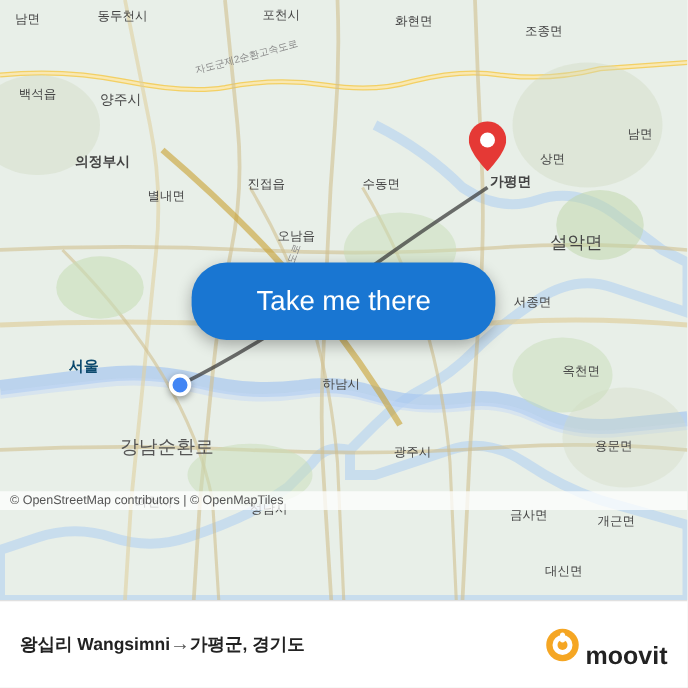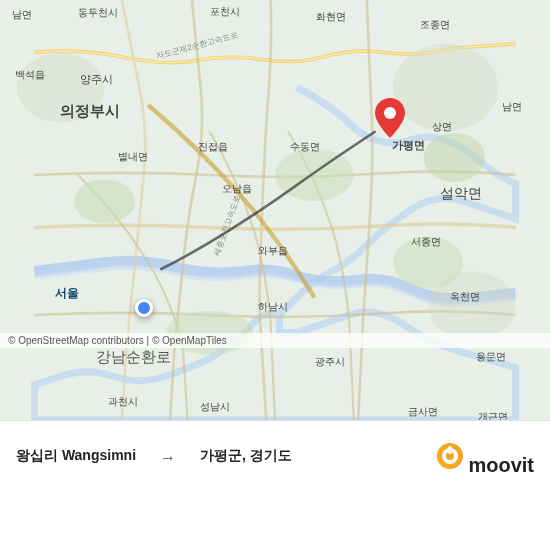--- a/index.html
+++ b/index.html
@@ -6,21 +6,21 @@
     body {
       width: 550px;
       height: 550px;
       overflow: hidden;
       font-family: -apple-system, BlinkMacSystemFont, 'Segoe UI', sans-serif;
       position: relative;
     }
 
     #map-container {
       width: 550px;
-      height: 420px;
+      height: 480px;
       position: relative;
       overflow: hidden;
       background-color: #e8f0e8;
     }
 
     
     #map-svg {
       width: 100%;
       height: 100%;
       position: absolute;
@@ -93,21 +93,21 @@
       display: flex;
       align-items: center;
       padding: 0 16px;
       border-top: 1px solid #e0e0e0;
       gap: 8px;
     }
 
     .route-info {
       display: flex;
       align-items: center;
-      gap: 24px;
+      gap: 0;
       flex: 1;
     }
 
     .origin-text {
       font-size: 14px;
       font-weight: 600;
       color: #222;
     }
 
     .arrow-icon {
@@ -200,21 +200,21 @@
 
   <div id="place-labels" style="position:absolute;top:0;left:0;width:100%;height:100%;pointer-events:none;z-index:2;">
     <span style="position:absolute;top:8px;left:12px;font-size:10px;color:#444;font-weight:500;">남면</span>
     <span style="position:absolute;top:6px;left:78px;font-size:10px;color:#444;font-weight:500;">동두천시</span>
     <span style="position:absolute;top:5px;left:210px;font-size:10px;color:#444;font-weight:500;">포천시</span>
     <span style="position:absolute;top:10px;left:316px;font-size:10px;color:#444;font-weight:500;">화현면</span>
     <span style="position:absolute;top:18px;left:420px;font-size:10px;color:#444;font-weight:500;">조종면</span>
     <span style="position:absolute;top:68px;left:15px;font-size:10px;color:#444;font-weight:500;">백석읍</span>
     <span style="position:absolute;top:72px;left:80px;font-size:11px;color:#444;font-weight:500;">양주시</span>
     <span style="position:absolute;top:72px;left:432px;font-size:10px;color:#444;font-weight:500;margin-top:48px;">상면</span>
-    <span style="position:absolute;top:102px;left:60px;font-size:15px;color:#444;font-weight:600;">의정부시</span>
+    <span style="position:absolute;top:122px;left:60px;font-size:11px;color:#444;font-weight:600;">의정부시</span>
     <span style="position:absolute;top:150px;left:118px;font-size:10px;color:#444;font-weight:500;">별내면</span>
     <span style="position:absolute;top:140px;left:198px;font-size:10px;color:#444;font-weight:500;">진접읍</span>
     <span style="position:absolute;top:140px;left:290px;font-size:10px;color:#444;font-weight:500;">수동면</span>
     <span style="position:absolute;top:138px;left:392px;font-size:11px;color:#444;font-weight:600;">가평면</span>
     <span style="position:absolute;top:100px;left:502px;font-size:10px;color:#444;font-weight:500;">남면</span>
     <span style="position:absolute;top:182px;left:222px;font-size:10px;color:#444;font-weight:500;">오남읍</span>
     <span style="position:absolute;top:185px;left:440px;font-size:14px;color:#444;font-weight:500;text-align:center;">설악면</span>
     <span style="position:absolute;top:244px;left:258px;font-size:10px;color:#444;font-weight:500;">와부읍</span>
     <span style="position:absolute;top:235px;left:411px;font-size:10px;color:#444;font-weight:500;">서종면</span>
     <span style="position:absolute;top:285px;left:55px;font-size:12px;color:#0c4a6e;font-weight:700;">서울</span>
@@ -239,20 +239,21 @@
 
   <div class="origin-marker"></div>
 
   <div class="dest-marker">
     <svg viewBox="0 0 30 40" xmlns="http://www.w3.org/2000/svg">
       <path d="M 15 0 C 6.7 0 0 6.7 0 15 C 0 25 15 40 15 40 C 15 40 30 25 30 15 C 30 6.7 23.3 0 15 0 Z" fill="#e53935"></path>
       <circle cx="15" cy="15" r="6" fill="white"></circle>
     </svg>
   </div>
 
+  <button id="take-me-there-btn">Take me there</button>
 
   <div class="attribution">
     <span>© OpenStreetMap contributors | © OpenMapTiles</span>
   </div>
 </div>
 
 <div id="bottom-bar">
   <div class="route-info">
     <span class="origin-text">왕십리 Wangsimni</span>
     <span class="arrow-icon">→</span>

